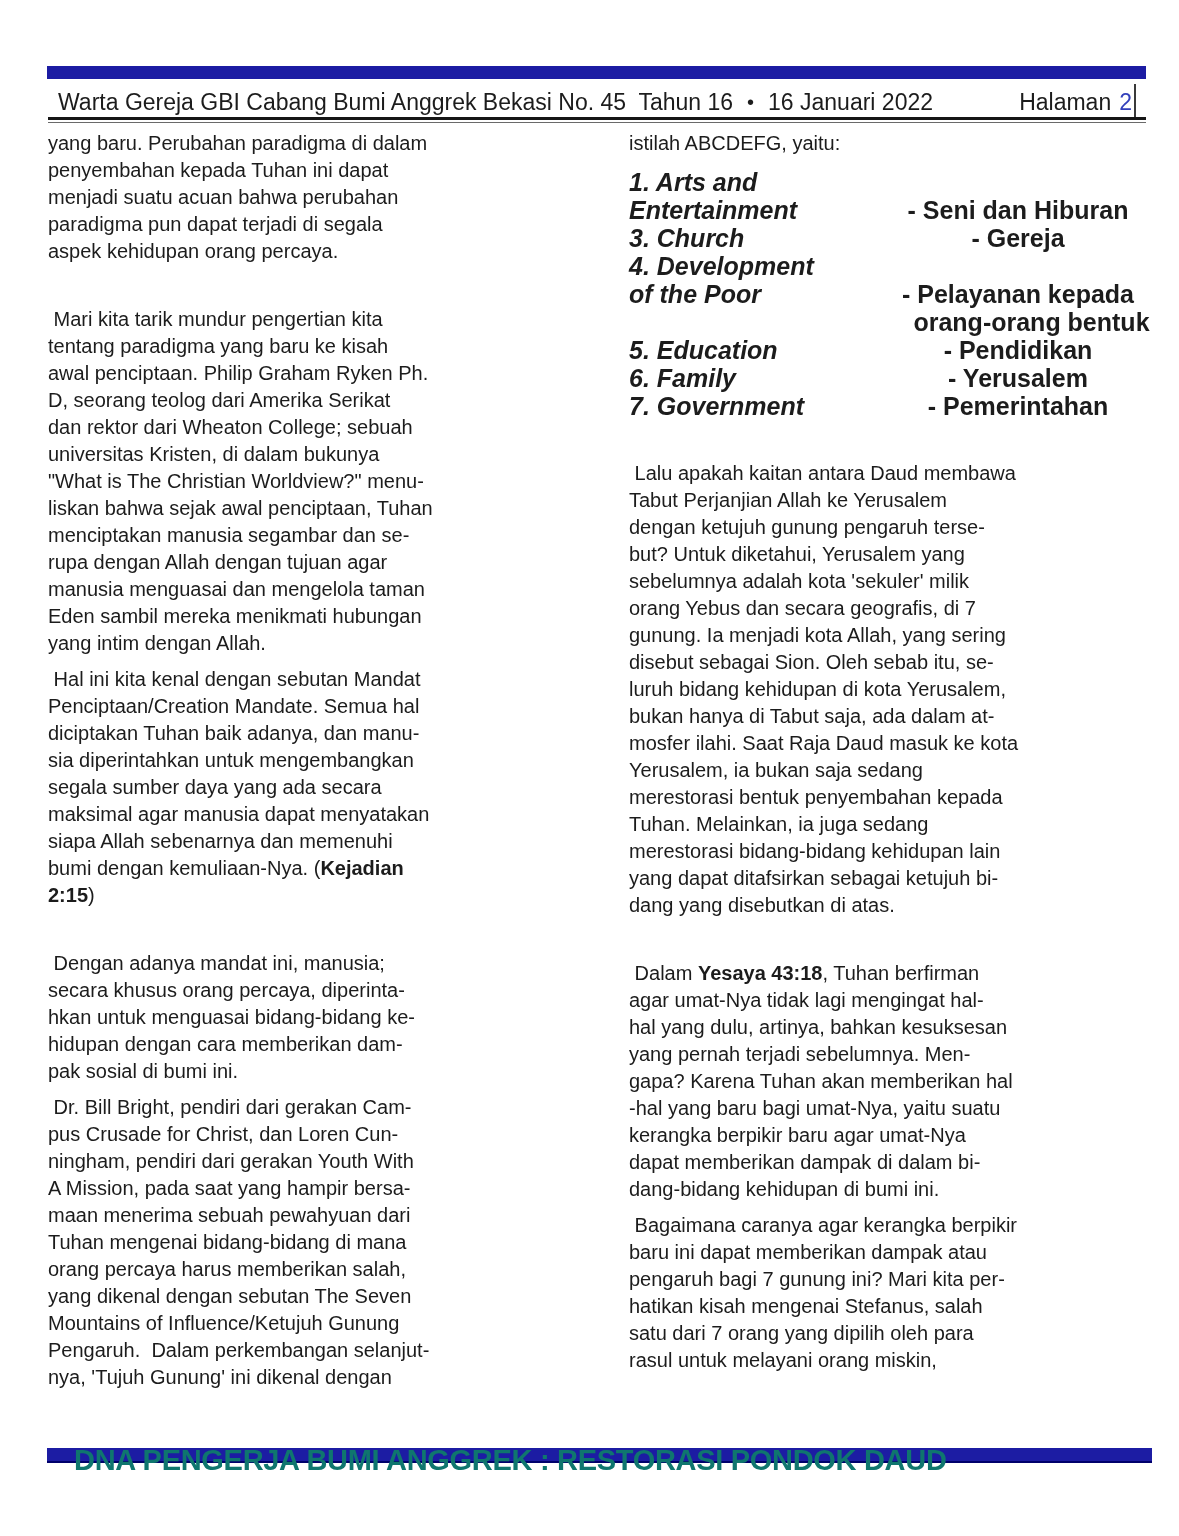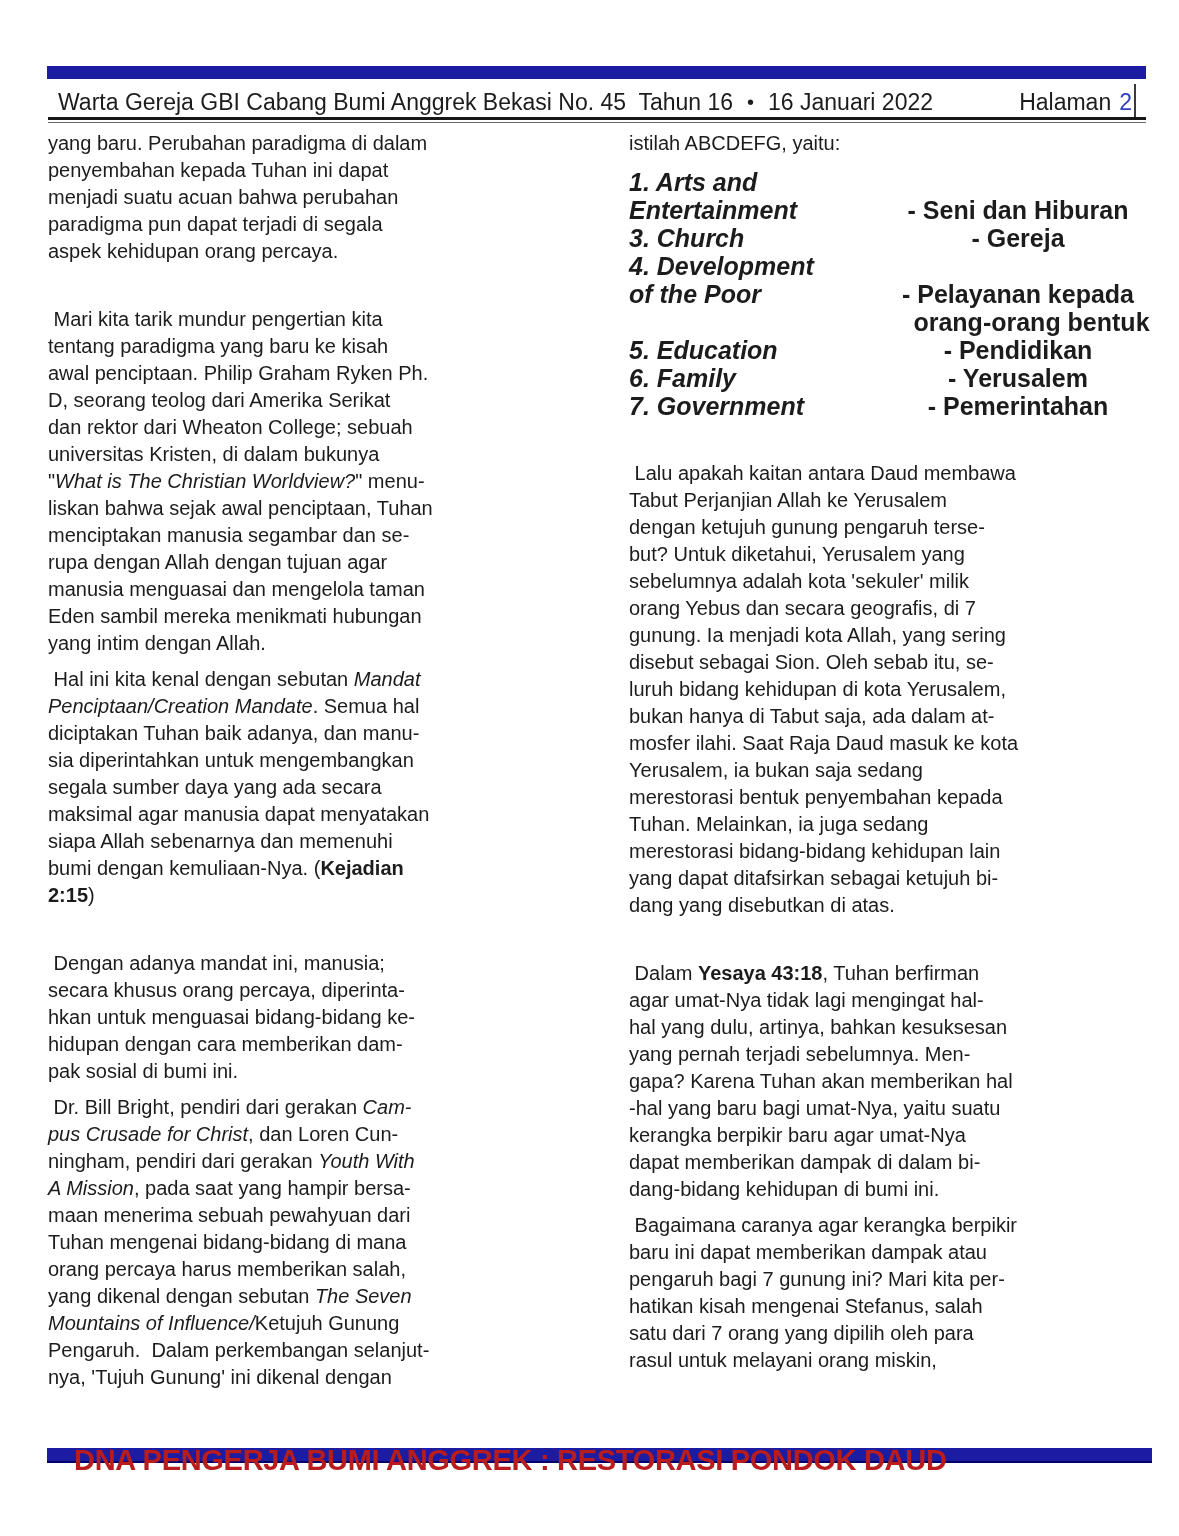--- a/index.html
+++ b/index.html
@@ -33,34 +33,34 @@
   .col-left{position:absolute;left:48px;top:130px;width:540px;}
   .col-right{position:absolute;left:597px;top:130px;width:550px;margin-left:32px;}
   .para{
     margin:0;
     font-size:20px;line-height:27px;
     white-space:pre-wrap;
   }
   .mb-big{margin-bottom:41px;}
   .mb-small{margin-bottom:9px;}
   .mb-list{margin-bottom:11px;}
-  .it{font-style:italic;}
+  .it{}
   .bd{font-weight:bold;}
   .mapping-list{margin-bottom:40px;}
   .list-row{display:flex;font-weight:bold;font-size:25px;line-height:28px;}
   .list-en{width:228px;font-style:italic;flex:0 0 auto;}
   .list-id{flex:1;text-align:center;}
   .list-id.indent{padding-left:27px;}
   .footbar{
     position:absolute;left:47px;top:1448px;width:1105px;height:13px;
     background:#1c1ca3;border-bottom:2px solid #00006b;
   }
   .footer-text{
     position:absolute;left:74px;top:1444px;
-    font-size:29px;font-weight:bold;letter-spacing:-0.3px;color:#b91c1c;
+    font-size:29px;font-weight:bold;letter-spacing:-0.3px;color:#0f766e;
   }
 </style>
 </head>
 <body>
 
 <div class="page">
 
   <div class="topbar"></div>
 
   <div class="header-row">

